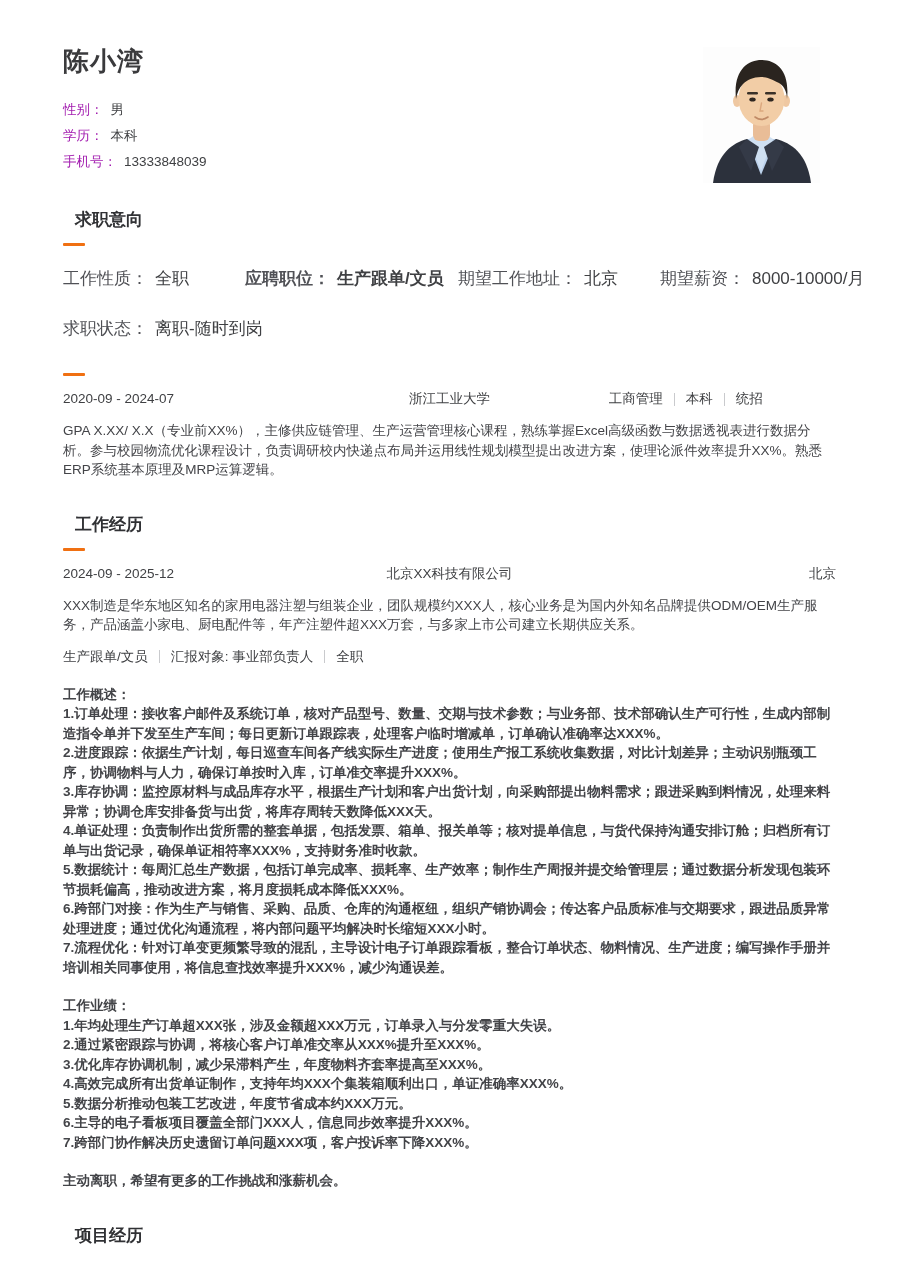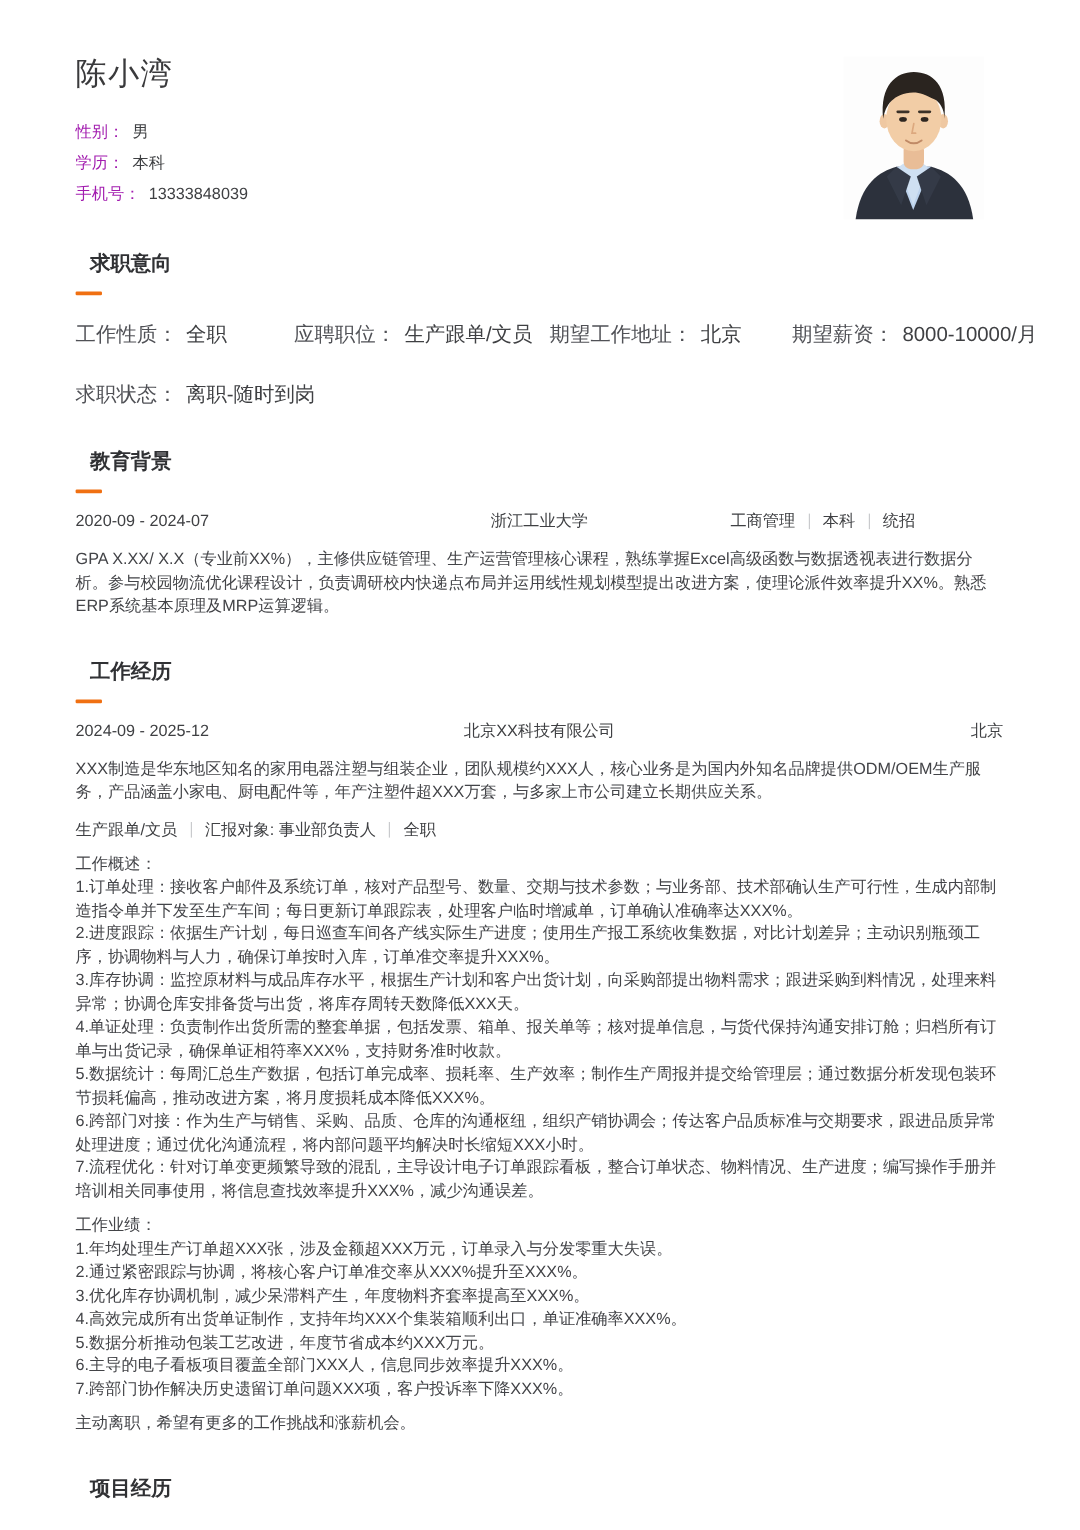--- a/index.html
+++ b/index.html
@@ -12,21 +12,21 @@
     font-family: "Liberation Sans", "DejaVu Sans", sans-serif;
     color: #45464a;
   }
   .content { padding: 0 64px 0 63px; }
 
   
   .candidate-name {
     margin: 0;
     padding-top: 44px;
     font-size: 26px;
-    font-weight: normal;
+    font-weight: bold;
     color: #3a3a3c;
     letter-spacing: 1px;
   }
   .info-grid {
     margin-top: 18px;
     display: flex;
   }
   .info-col-left { width: 234px; flex: 0 0 234px; }
   .info-col-right { flex: 1 1 auto; }
   .info-row {
@@ -59,21 +59,21 @@
     width: 22px;
     height: 3px;
     margin-top: 9px;
     border-radius: 1px;
   }
 
   
   .intent-row { display: flex; margin-top: 21px; font-size: 17px; }
   .intent-field { white-space: nowrap; }
   .intent-field:nth-child(1) { width: 182px; flex: 0 0 182px; }
-  .intent-field:nth-child(2) { width: 213px; flex: 0 0 213px; }
+  .intent-field:nth-child(2) { width: 213px; flex: 0 0 213px; font-weight: bold; }
   .intent-field:nth-child(3) { width: 202px; flex: 0 0 202px; }
   .intent-row.second { margin-top: 27px; }
   .field-label { color: #505156; margin-right: 7px; }
   .field-value { color: #3f4043; }
 
   
   .meta-row {
     display: flex;
     align-items: baseline;
     margin-top: 14px;
@@ -101,21 +101,21 @@
     line-height: 19.5px;
     color: #434448;
   }
   .pre { white-space: pre-line; }
 
   .position-row {
     margin-top: 13px;
     font-size: 13.5px;
     color: #3f4043;
   }
-  .block { margin-top: 9px; }
+  .block { margin-top: 19px; font-weight: bold; }
 </style>
 </head>
 <body>
 
 <div class="page">
   <div class="content">
 
     <div>
       <h1 class="candidate-name">陈小湾</h1>
 
@@ -153,21 +153,20 @@
         </div>
       </div>
       <div class="intent-row second">
         <div class="intent-field">
           <span class="field-label">求职状态：</span><span class="field-value">离职-随时到岗</span>
         </div>
       </div>
     </div>
 
     <div class="section">
-      <h2 class="section-title">教育背景</h2>
       <div class="accent-bar" style="background: rgb(240, 112, 18);"></div>
 
       <div class="meta-row">
         <span class="meta-left">2020-09 - 2024-07</span>
         <span class="meta-center">浙江工业大学</span>
         <span class="meta-right tag-group">
           <span class="tag">工商管理</span>
             <span class="tag-sep"></span>
             <span class="tag">本科</span>
             <span class="tag-sep"></span>

